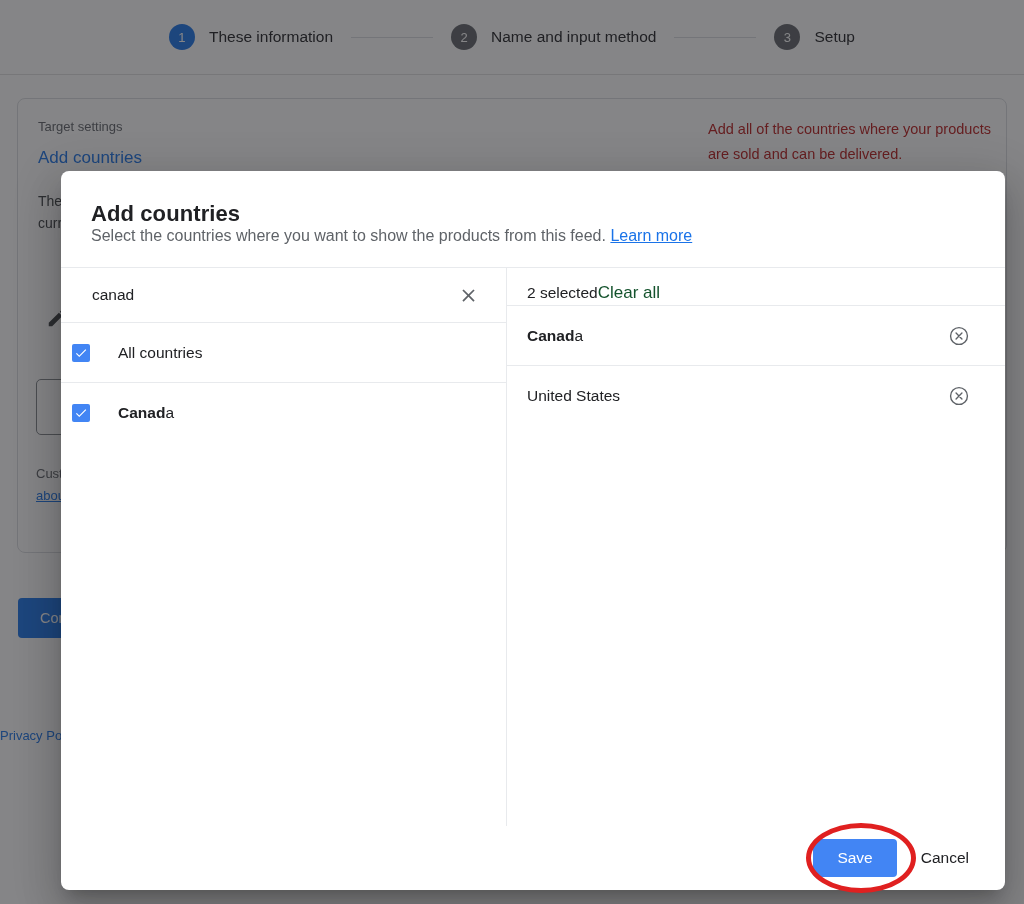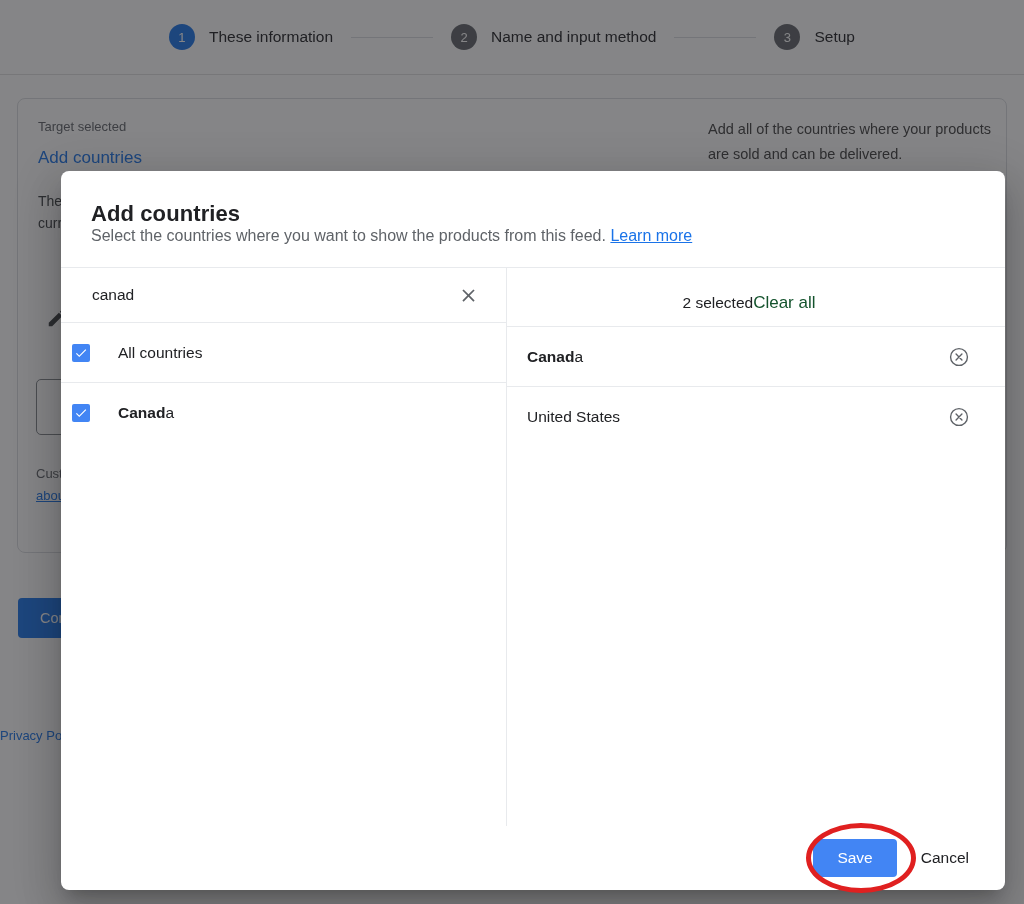--- a/index.html
+++ b/index.html
@@ -42,21 +42,21 @@
   
   .bg-card {
     position: absolute; left: 17px; top: 98px;
     width: 990px; height: 455px;
     border: 1px solid #dadce0; border-radius: 8px;
     background: #ffffff;
   }
   .bg-card-left { position: absolute; left: 20px; top: 20px; width: 640px; }
   .bg-card-right {
     position: absolute; left: 690px; top: 18px; width: 285px;
-    font-size: 14.5px; line-height: 25px; color: #404040;
+    font-size: 14.5px; line-height: 25px; color: #b91c1c;
   }
   .bg-label { font-size: 13px; color: #5f6368; }
   .bg-link-lg {
     margin-top: 14px; font-size: 17px; color: #1a73e8;
   }
   .bg-paragraph {
     margin-top: 22px; font-size: 14px; line-height: 22px; color: #3c4043;
     max-width: 620px;
   }
   .bg-pencil { position: absolute; left: 28px; top: 208px; }
@@ -159,24 +159,24 @@
   .cbx {
     width: 18px; height: 18px; border-radius: 2px; flex: none;
     background: #4285f4;
     display: flex; align-items: center; justify-content: center;
     margin-right: 28px;
   }
   .opt-label { font-size: 15.5px; color: #202124; }
   .opt-label b { font-weight: bold; }
 
   .sel-header {
-    height: 60px; flex: none;
+    height: 39px; flex: none;
     border-top: 1px solid #e8eaed;
     border-bottom: 1px solid #e8eaed;
-    display: flex; align-items: center; justify-content: center;
+    display: flex; align-items: center; justify-content: flex-start;
     padding: 12px 34px 0 20px;
   }
   .sel-count { font-size: 15.5px; color: #202124; }
   .clear-all {
     font-size: 17px; color: #14532d; cursor: pointer; background: none;
     border: none; font-family: "Liberation Sans", sans-serif; padding: 0;
   }
   .sel-list { flex: 1 1 auto; overflow-y: auto; }
   .sel-row {
     height: 60px; display: flex; align-items: center; justify-content: space-between;
@@ -246,21 +246,21 @@
       <div class="step">
         <div class="step-circle inactive">3</div>
         <div class="step-label">Setup</div>
       </div>
 
     </div>
   </div>
 
   <div class="bg-card">
     <div class="bg-card-left">
-      <div class="bg-label">Target selected</div>
+      <div class="bg-label">Target settings</div>
       <div class="bg-link-lg">Add countries</div>
       <div class="bg-paragraph">These are the countries where your products are sold. The currency selected must match the currency used on your website.</div>
     </div>
 
     <span class="bg-pencil">
       <svg width="22" height="22" viewBox="0 0 24 24" fill="#3c4043">
         <path d="M3 17.25V21h3.75L17.81 9.94l-3.75-3.75L3 17.25zM20.71 7.04a1 1 0 000-1.41l-2.34-2.34a1 1 0 00-1.41 0l-1.83 1.83 3.75 3.75 1.83-1.83z"></path>
       </svg>
     </span>
 

